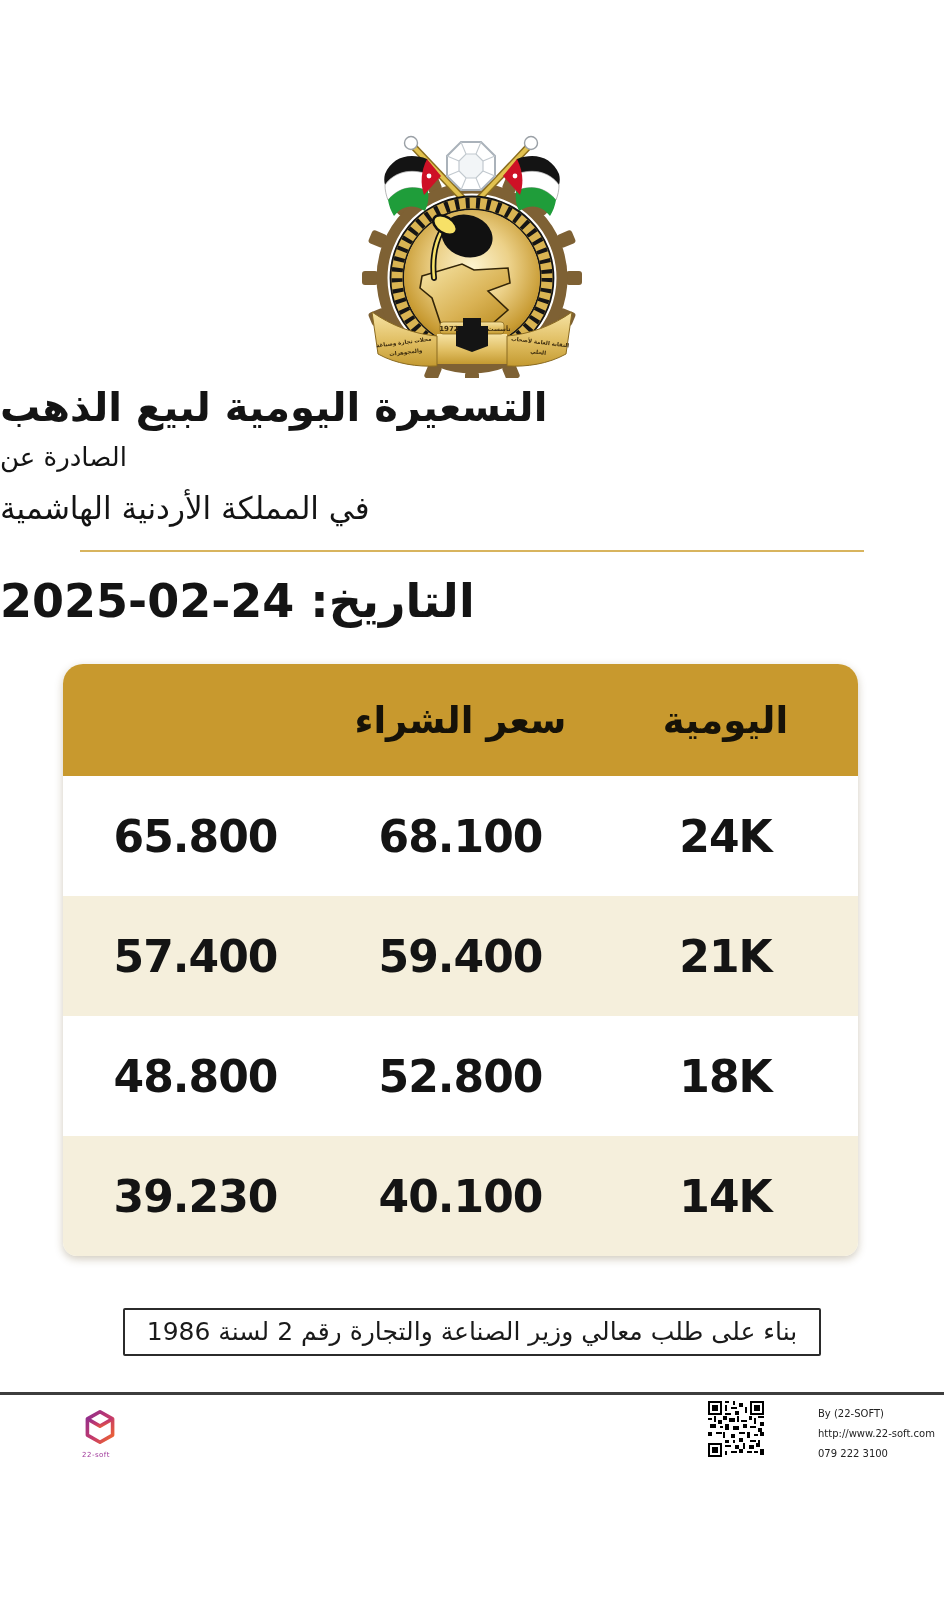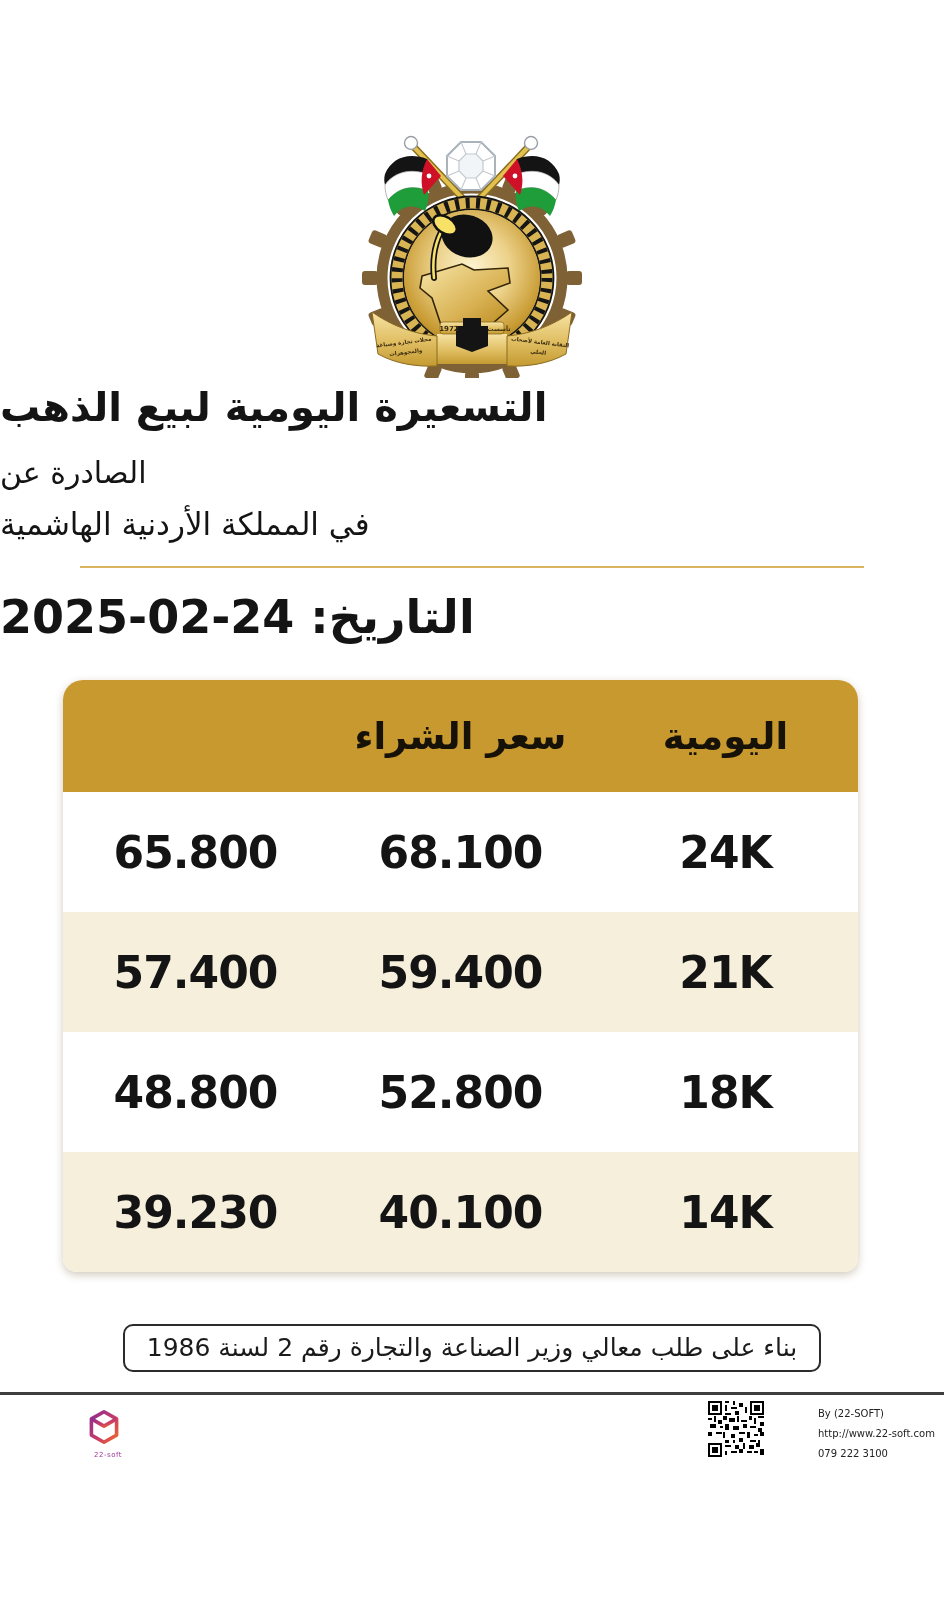--- a/index.html
+++ b/index.html
@@ -3,21 +3,21 @@
 <meta charset="utf-8">
 <style>
   html,body{margin:0;padding:0;background:#fff;}
   .page{
     position:relative;width:944px;height:1599px;background:#ffffff;
     font-family:"DejaVu Sans",sans-serif;color:#141414;overflow:hidden;margin:0 auto;
   }
   .center{text-align:left;}
   .emblem-wrap{padding-top:128px;text-align:center;}
   .main-title{font-size:40px;font-weight:bold;line-height:50px;direction:rtl;margin-top:0;}
-  .issued-by{font-size:30px;line-height:34px;margin-top:24px;direction:rtl;}
+  .issued-by{font-size:26px;line-height:34px;margin-top:8px;direction:rtl;}
   .issuer{font-size:26px;line-height:34px;direction:rtl;}
   .country{font-size:31px;line-height:40px;margin-top:14px;direction:rtl;}
   .gold-sep{width:784px;border:none;border-top:2px solid #D8B45E;margin:22px auto 0 auto;}
   .date-line{font-size:46px;font-weight:bold;line-height:58px;margin-top:20px;direction:rtl;letter-spacing:0px;}
   .price-table{
     width:795px;margin:34px 0 0 63px;direction:rtl;
     border-radius:20px 20px 14px 14px;
     box-shadow:0 3px 8px rgba(90,70,20,.28);
   }
   .thead{
@@ -29,24 +29,24 @@
     display:grid;grid-template-columns:1fr 1fr 1fr;align-items:center;
     height:120px;font-size:44px;font-weight:bold;letter-spacing:-1px;color:#141414;
   }
   .trow.white{background:#ffffff;}
   .trow.cream{background:#F5EFDC;}
   .trow.last{border-radius:0 0 14px 14px;}
   .cell{text-align:center;}
   .note-wrap{text-align:center;margin-top:52px;}
   .note{
     display:inline-block;direction:rtl;font-size:25px;line-height:32px;
-    border:2px solid #2B2B2B;border-radius:10px;padding:6px 22px;color:#1a1a1a;
+    border:2px solid #2B2B2B;border-radius:2px;padding:6px 22px;color:#1a1a1a;
   }
   .bottom-rule{position:absolute;top:1392px;left:0;width:944px;border-top:3px solid #3D3D3D;}
-  .soft-logo{position:absolute;left:82px;top:1408px;width:40px;text-align:right;}
+  .soft-logo{position:absolute;left:82px;top:1408px;width:40px;text-align:left;}
   .soft-logo-label{font-size:7px;color:#A0399B;letter-spacing:.5px;margin-top:1px;}
   .qr{position:absolute;left:708px;top:1401px;}
   .credits{position:absolute;left:818px;top:1404px;font-size:10px;line-height:20px;color:#232323;}
 </style>
 </head>
 <body>
 
 <div class="page">
 
   <div class="emblem-wrap">

